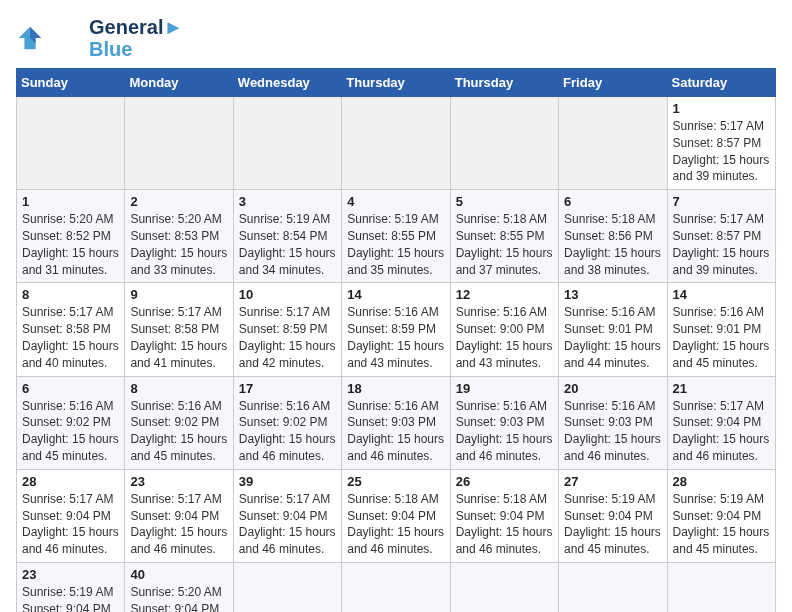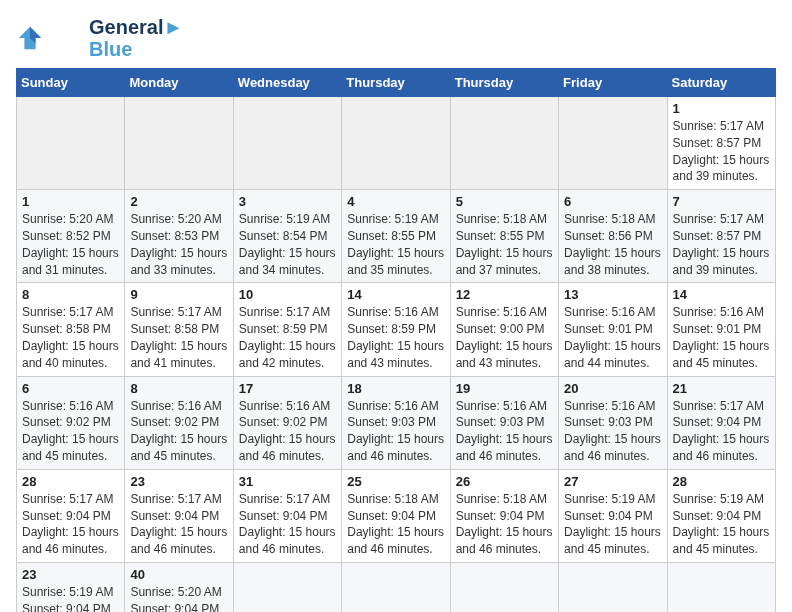--- a/index.html
+++ b/index.html
@@ -226,21 +226,21 @@
       <tr>
         <td>
           <span class="day-num">28</span>
           <div class="day-info">Sunrise: 5:17 AM<br>Sunset: 9:04 PM<br>Daylight: 15 hours and 46 minutes.</div>
         </td>
         <td>
           <span class="day-num">23</span>
           <div class="day-info">Sunrise: 5:17 AM<br>Sunset: 9:04 PM<br>Daylight: 15 hours and 46 minutes.</div>
         </td>
         <td>
-          <span class="day-num">31</span>
+          <span class="day-num">39</span>
           <div class="day-info">Sunrise: 5:17 AM<br>Sunset: 9:04 PM<br>Daylight: 15 hours and 46 minutes.</div>
         </td>
         <td>
           <span class="day-num">25</span>
           <div class="day-info">Sunrise: 5:18 AM<br>Sunset: 9:04 PM<br>Daylight: 15 hours and 46 minutes.</div>
         </td>
         <td>
           <span class="day-num">26</span>
           <div class="day-info">Sunrise: 5:18 AM<br>Sunset: 9:04 PM<br>Daylight: 15 hours and 46 minutes.</div>
         </td>

